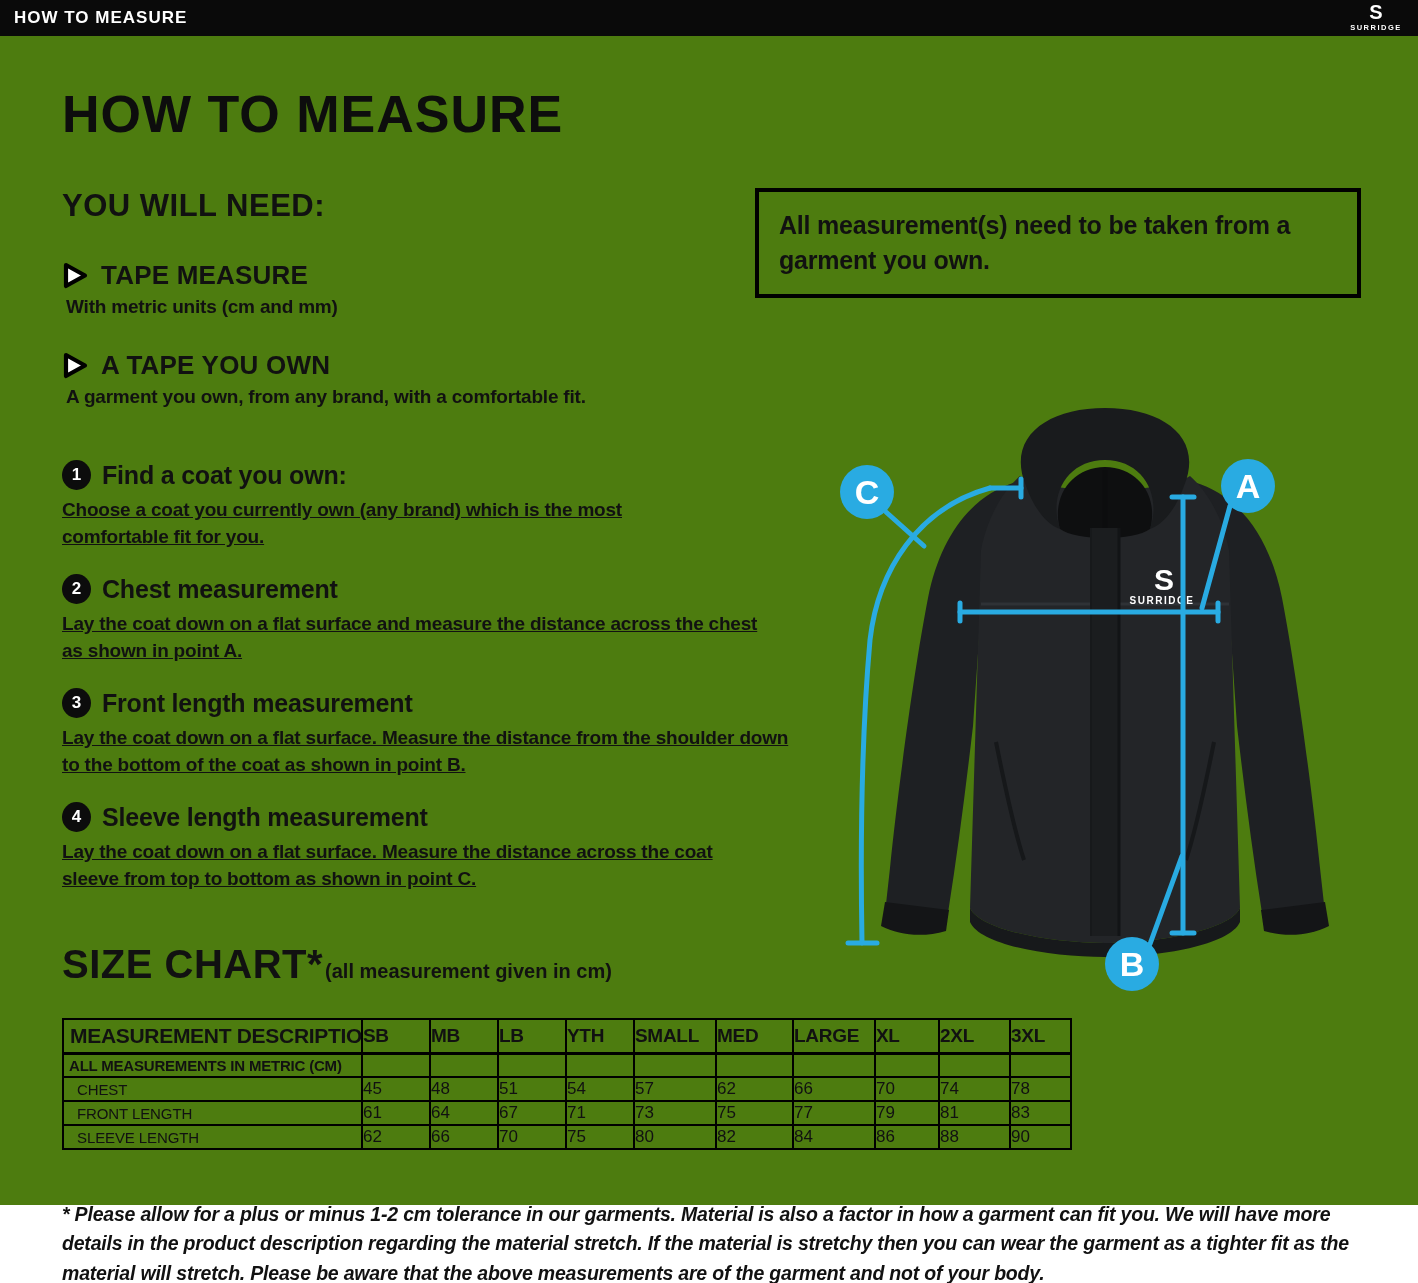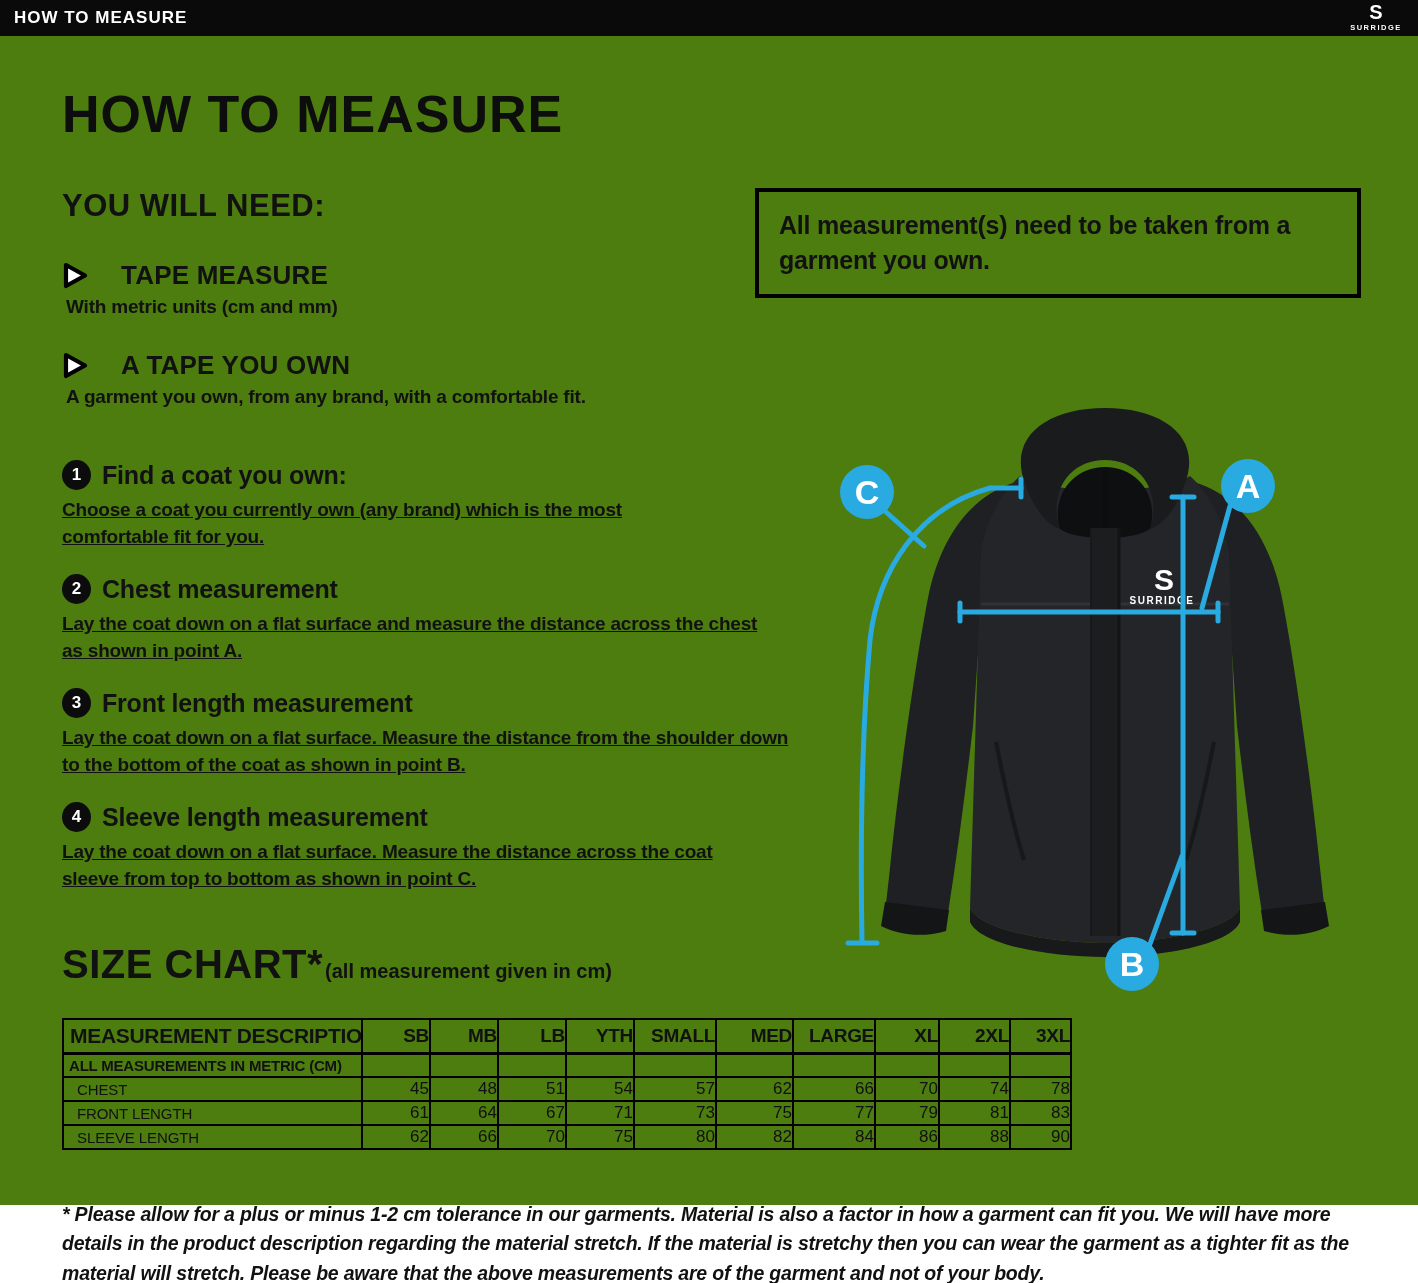--- a/index.html
+++ b/index.html
@@ -14,37 +14,37 @@
   
   .h1 { position:absolute; left:62px; top:84px; font-size:52px; font-weight:800; letter-spacing:1px; color:#0d0d0d; }
   .ywn { position:absolute; left:62px; top:188px; font-size:31px; font-weight:800; letter-spacing:0.5px; }
 
   
   .notice { position:absolute; left:755px; top:188px; width:606px; min-height:110px; border:4px solid #000; padding:16px 20px; font-size:25px; font-weight:700; line-height:1.38; letter-spacing:-0.2px; }
 
   
   .need { position:absolute; left:62px; }
   .need-head { display:flex; align-items:center; gap:12px; }
-  .need-title { font-size:26px; font-weight:800; letter-spacing:0.2px;margin-left:20px; }
+  .need-title { font-size:26px; font-weight:800; letter-spacing:0.2px; }
   .need-desc { font-size:19px; font-weight:700; margin-top:5px; margin-left:4px; letter-spacing:-0.2px; }
 
   
   .step { position:absolute; left:62px; }
   .step-head { display:flex; align-items:center; gap:11px; }
   .step-num { width:29px; height:30px; border-radius:50%; background:#0c0c0c; color:#fff; font-size:17px; font-weight:800; display:flex; align-items:center; justify-content:center; }
   .step-title { font-size:25px; font-weight:800; letter-spacing:-0.2px; }
   .step-desc { font-size:19px; font-weight:700; line-height:1.42; margin-top:7px; letter-spacing:-0.2px;text-decoration:underline; }
 
   
   .sc-head { position:absolute; left:62px; top:942px; display:flex; align-items:baseline; gap:2px; }
   .sc-title { font-size:40px; font-weight:800; letter-spacing:0.5px; }
   .sc-sub { font-size:20px; font-weight:700; }
 
   table.size-table { position:absolute; left:62px; top:1018px; border-collapse:collapse; table-layout:fixed; width:1008px; }
-  table.size-table th, table.size-table td { border:2px solid #000; text-align:right; vertical-align:middle; overflow:hidden; white-space:nowrap; }
+  table.size-table th, table.size-table td { border:2px solid #000; text-align:left; vertical-align:middle; overflow:hidden; white-space:nowrap; }
   table.size-table tr.head th { height:34px; font-size:19px; font-weight:700; letter-spacing:-0.3px; border-bottom:3px solid #000; }
   table.size-table tr.head th.desc { font-size:21px; text-align:left; padding-left:6px; }
   table.size-table tr.note td { height:24px; }
   table.size-table tr.note td.desc { font-size:15px; font-weight:700; text-align:left; padding-left:5px; letter-spacing:-0.2px; }
   table.size-table tr.data td { height:24px; font-size:17px; font-weight:400; }
   table.size-table tr.data td.desc { font-size:15px; text-align:left; padding-left:13px; letter-spacing:-0.1px; }
 
   
   .footnote { position:absolute; left:62px; top:1200px; width:1300px; font-size:19.5px; font-weight:700; font-style:italic; line-height:1.5; letter-spacing:-0.2px; }
 

